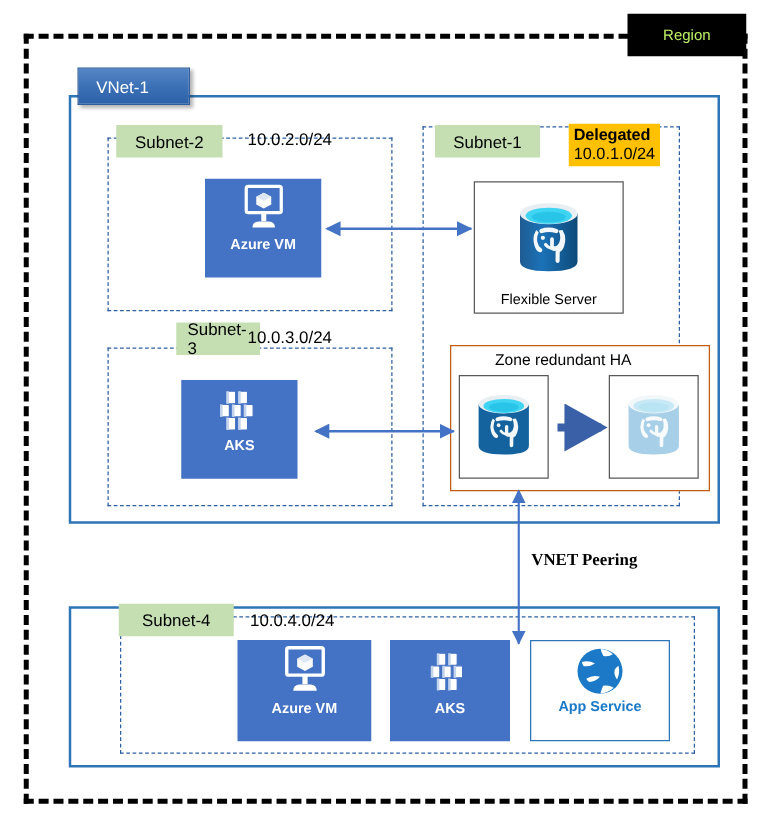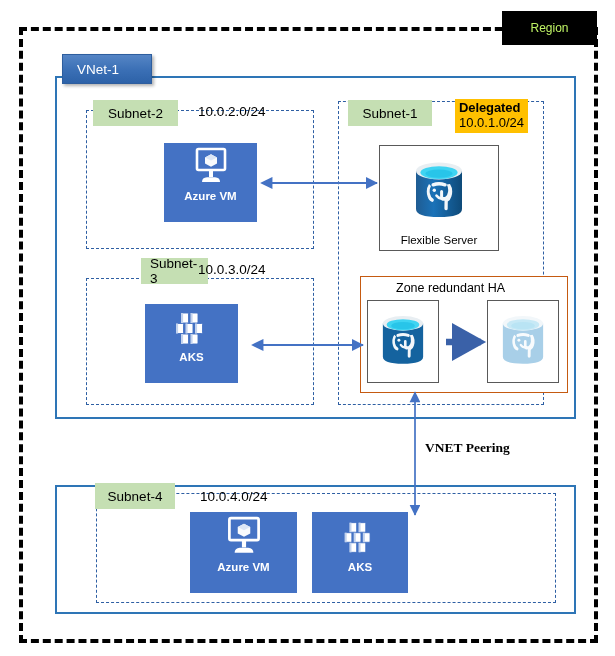--- a/index.html
+++ b/index.html
@@ -309,21 +309,21 @@
                    q-3 -.5 -5.1 -3.2 q-.9 -1.2 .2 -2 q1.1 -.8 1.7 .3 z"></path>
         </g>
       </svg>
     </span>
     <span class="pg-label"></span>
   </div>
 
   <div class="vnet-box" style="left:55px; top:485px; width:521px; height:129px;"></div>
 
   <div class="subnet-box" style="left:96px; top:493px; width:460px; height:110px;"></div>
-  <div class="subnet-tag" style="left:95px; top:483px; width:80px;">Subnet-4</div>
+  <div class="subnet-tag" style="left:95px; top:483px; width:92px;">Subnet-4</div>
   <div class="cidr-label" style="left:200px; top:489px;">10.0.4.0/24</div>
 
   <div class="svc-tile" style="left:190px; top:512px; width:107px; height:81px;">
     <span class="svc-glyph">
       <svg width="48" height="44" viewBox="0 0 46 42" aria-hidden="true">
         <rect x="9" y="3" width="28" height="21" rx="1.5" fill="none" stroke="#ffffff" stroke-width="2.6"></rect>
         <g fill="#ffffff">
           <path d="M23 8.2 L29 11.4 L29 17.6 L23 20.8 L17 17.6 L17 11.4 Z" opacity="0.97"></path>
           <path d="M23 8.2 L29 11.4 L23 14.5 L17 11.4 Z" fill="#dce6f5"></path>
         </g>
@@ -353,20 +353,35 @@
           <rect x="17.5" y="15.5" width="2.1" height="10"></rect>
           <rect x="27" y="15.5" width="2.1" height="10"></rect>
           <rect x="13" y="26" width="2.1" height="10"></rect>
           <rect x="22.5" y="26" width="2.1" height="10"></rect>
         </g>
       </svg>
     </span>
     <span class="svc-label">AKS</span>
   </div>
 
+  <div class="svc-tile white-tile" style="left:424px; top:512px; width:112px; height:81px;">
+    <span class="svc-glyph">
+      <svg width="44" height="44" viewBox="0 0 44 44" aria-hidden="true">
+        <circle cx="22" cy="22" r="18" fill="#1B79C8"></circle>
+        <g fill="#ffffff">
+          <path d="M7.5 14.5 q5.5 -1.6 10.5 1.2 q-4.2 2.8 -9.2 2.1 q-1.1 -1.7 -1.3 -3.3 z"></path>
+          <path d="M22.5 4.2 q5.8 .4 9.8 4.2 q-3.3 2.2 -7.6 1.3 q-1.8 -3.1 -2.2 -5.5 z"></path>
+          <path d="M36.8 17.5 q1.5 5.8 -1.2 11 q-2.6 -3.2 -1.9 -7.8 q1.3 -2.2 3.1 -3.2 z"></path>
+          <path d="M11 28 q5 -3.3 11 -1.6 q-3.4 3.8 -8.6 4.2 q-1.6 -1.1 -2.4 -2.6 z"></path>
+          <path d="M24.5 33.6 q4.6 -1 8.4 1.5 q-4.4 4.2 -10.6 4.6 q1 -3.5 2.2 -6.1 z"></path>
+        </g>
+      </svg>
+    </span>
+    <span class="svc-label">App Service</span>
+  </div>
 
   <div class="peering-label" style="left:425px; top:440px;">VNET Peering</div>
 
   <svg class="arrow-layer" width="615" height="656">
     <defs>
       <marker id="arrHeadR" markerWidth="7" markerHeight="7" refX="6" refY="3.2" orient="auto">
         <path d="M0,0 L6.5,3.2 L0,6.4 z" fill="#4472C4"></path>
       </marker>
       <marker id="arrHeadL" markerWidth="7" markerHeight="7" refX="1" refY="3.2" orient="auto">
         <path d="M6.5,0 L0,3.2 L6.5,6.4 z" fill="#4472C4"></path>

